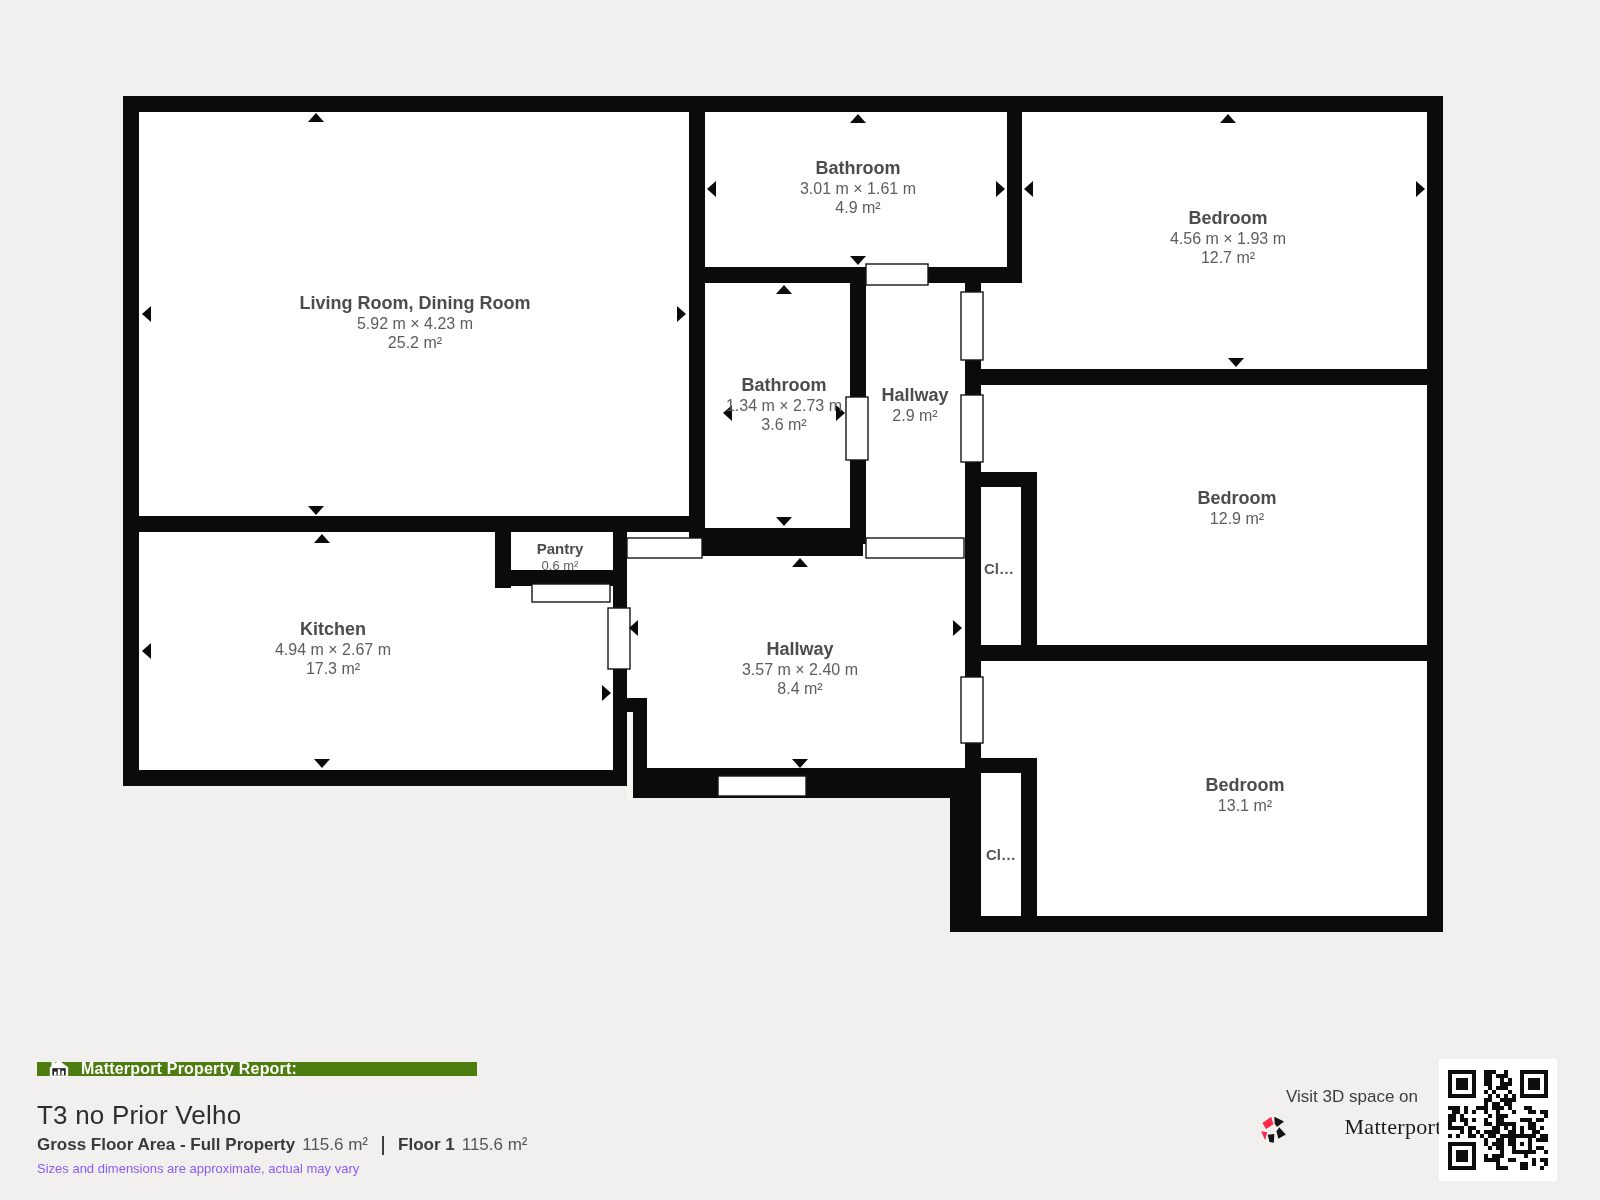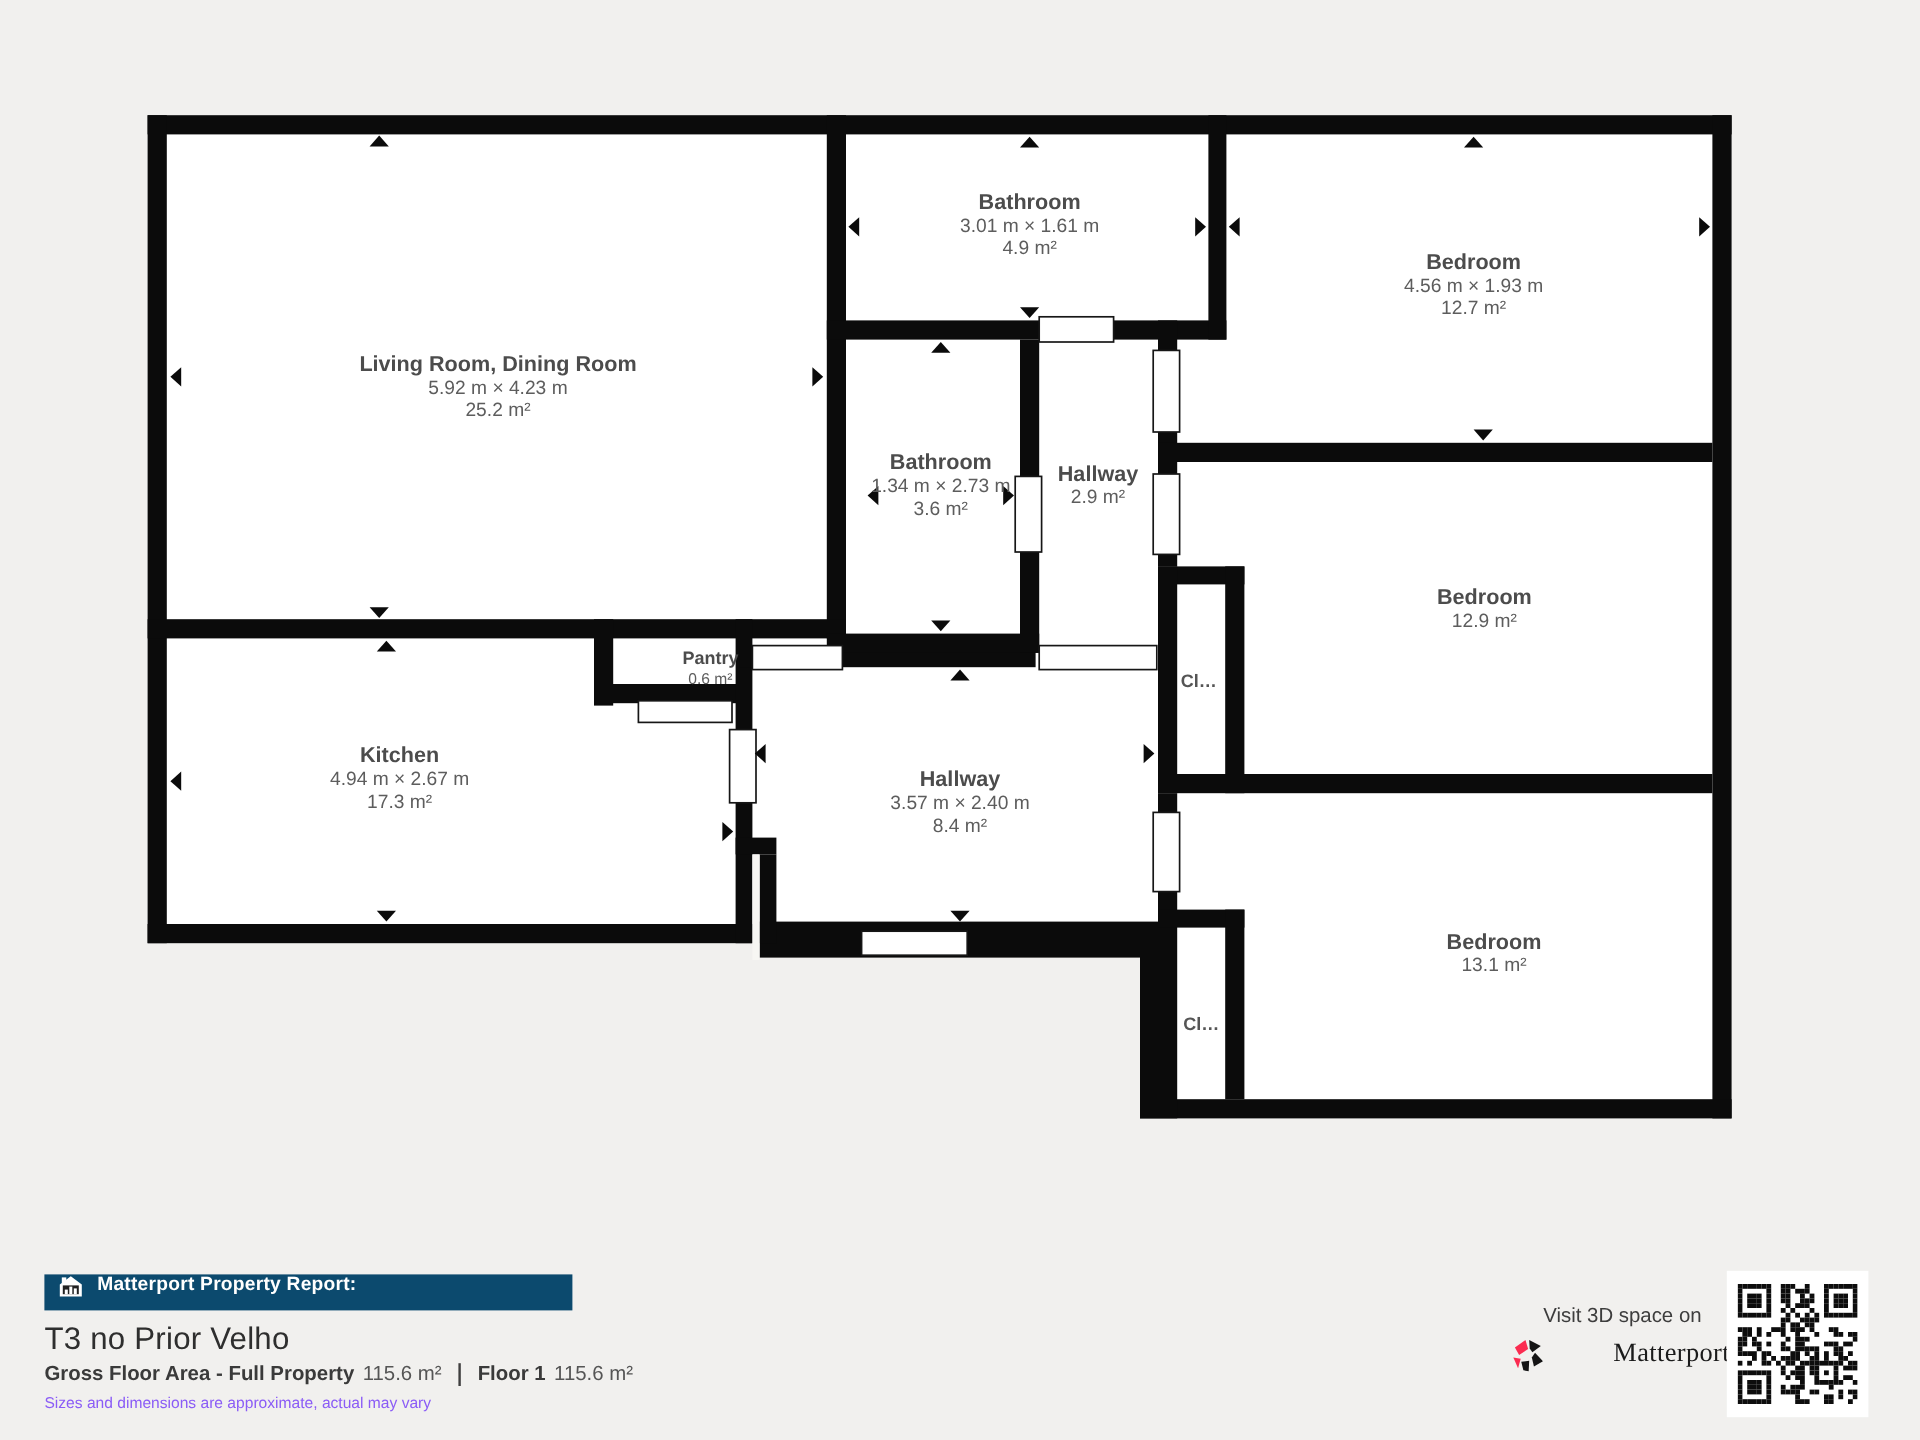--- a/index.html
+++ b/index.html
@@ -23,22 +23,22 @@
   .room-dims,.room-area{font-size:16px;line-height:19px;color:#5d5d5d;}
   .room-label.small .room-name{font-size:15px;line-height:18px;}
   .room-label.small .room-area{font-size:13px;line-height:16px;}
   .closet-label{
     position:absolute;transform:translate(-50%,-50%);
     font-size:15px;font-weight:bold;color:#555;white-space:nowrap;
   }
 
   
   .report-bar{
-    position:absolute;left:37px;top:1062px;width:440px;height:30px;
-    background:#0c4a6e;display:flex;align-items:flex-start;
+    position:absolute;left:37px;top:1062px;width:440px;height:14px;
+    background:#4d7c0f;display:flex;align-items:center;
   }
   .report-bar .house{margin-left:11px;width:22px;height:20px;flex:0 0 auto;}
   .report-bar-label{color:#ffffff;font-size:16px;font-weight:bold;margin-left:11px;letter-spacing:.2px;}
   .report-title{
     position:absolute;left:37px;top:1100px;
     font-size:26px;font-weight:normal;color:#2e2e2e;letter-spacing:.2px;
   }
   .area-line{
     position:absolute;left:37px;top:1134px;height:22px;
     display:flex;align-items:center;font-size:17px;color:#4a4a4a;
@@ -166,21 +166,21 @@
     <div class="room-dims">5.92 m × 4.23 m</div>
     <div class="room-area">25.2 m²</div>
   </div>
 
   <div class="room-label" style="left:333px;top:648px">
     <div class="room-name">Kitchen</div>
     <div class="room-dims">4.94 m × 2.67 m</div>
     <div class="room-area">17.3 m²</div>
   </div>
 
-  <div class="room-label small" style="left:592px;top:557px">
+  <div class="room-label small" style="left:560px;top:557px">
     <div class="room-name">Pantry</div>
     <div class="room-area">0.6 m²</div>
   </div>
 
   <div class="room-label" style="left:858px;top:187px">
     <div class="room-name">Bathroom</div>
     <div class="room-dims">3.01 m × 1.61 m</div>
     <div class="room-area">4.9 m²</div>
   </div>
 

